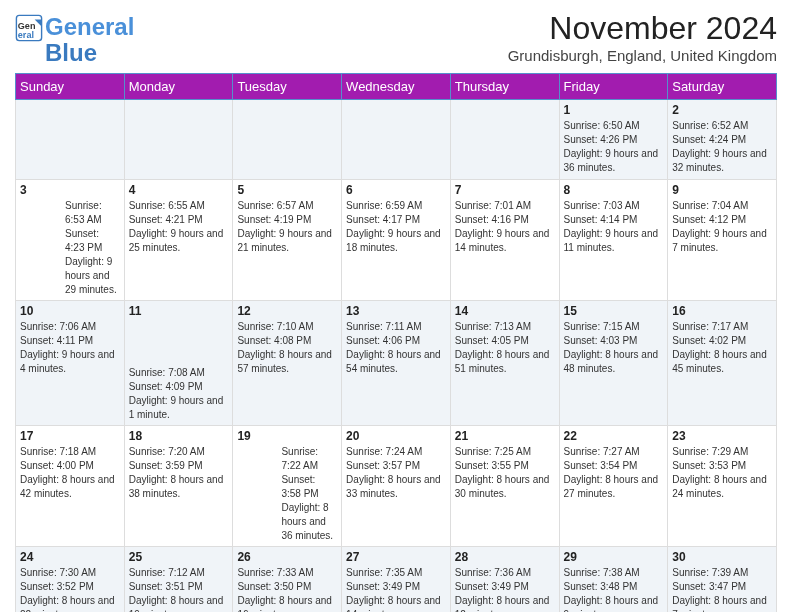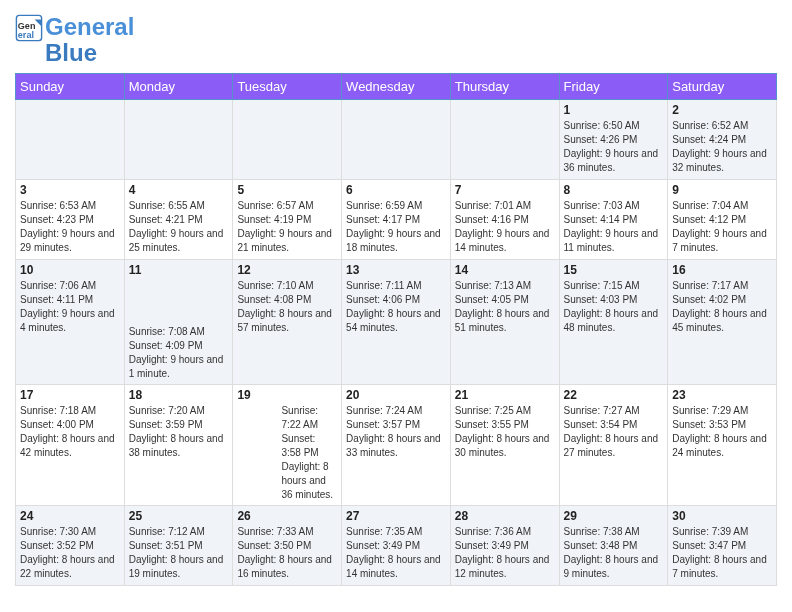--- a/index.html
+++ b/index.html
@@ -46,21 +46,21 @@
     .location {
       font-size: 15px;
       color: #444;
     }
     table {
       width: 100%;
       border-collapse: collapse;
       table-layout: fixed;
     }
     thead tr {
-      background-color: #8b5cf6;
+      background-color: #a21caf;
       color: white;
     }
     thead th {
       padding: 5px 4px;
       font-size: 13px;
       font-weight: normal;
       text-align: left;
       border: 1px solid #5590cc;
     }
     tbody tr {
@@ -103,20 +103,24 @@
       <text x="4" y="22" font-size="13" font-weight="bold" fill="#333">Gen</text>
       <text x="4" y="34" font-size="13" font-weight="bold" fill="#3a7abf">eral</text>
       <polygon points="28,8 38,8 38,18" fill="#3a7abf"></polygon>
     </svg>
     <div>
       <div class="logo-text">
         <span>General</span><br><span style="color:#3a7abf">Blue</span>
       </div>
     </div>
   </div>
+  <div class="title-area">
+    <div class="month-title">November 2024</div>
+    <div class="location">Grundisburgh, England, United Kingdom</div>
+  </div>
 </div>
 
 <table>
   <thead>
     <tr>
     <th>Sunday</th>
         <th>Monday</th>
         <th>Tuesday</th>
         <th>Wednesday</th>
         <th>Thursday</th>
@@ -140,21 +144,21 @@
         <td>
           <div class="day-num">2</div>
           <div class="day-info" style="white-space: pre-line;">Sunrise: 6:52 AM
 Sunset: 4:24 PM
 Daylight: 9 hours and 32 minutes.</div>
         </td>
       </tr>
       <tr>
         <td>
           <div class="day-num">3</div>
-          <div class="day-info" style="white-space: pre-line;">Sunrise: 6:53 AM
+          <div class="day-info" style="white-space: pre-line; margin-left: 45px;">Sunrise: 6:53 AM
 Sunset: 4:23 PM
 Daylight: 9 hours and 29 minutes.</div>
         </td>
         <td>
           <div class="day-num">4</div>
           <div class="day-info" style="white-space: pre-line;">Sunrise: 6:55 AM
 Sunset: 4:21 PM
 Daylight: 9 hours and 25 minutes.</div>
         </td>
         <td>

